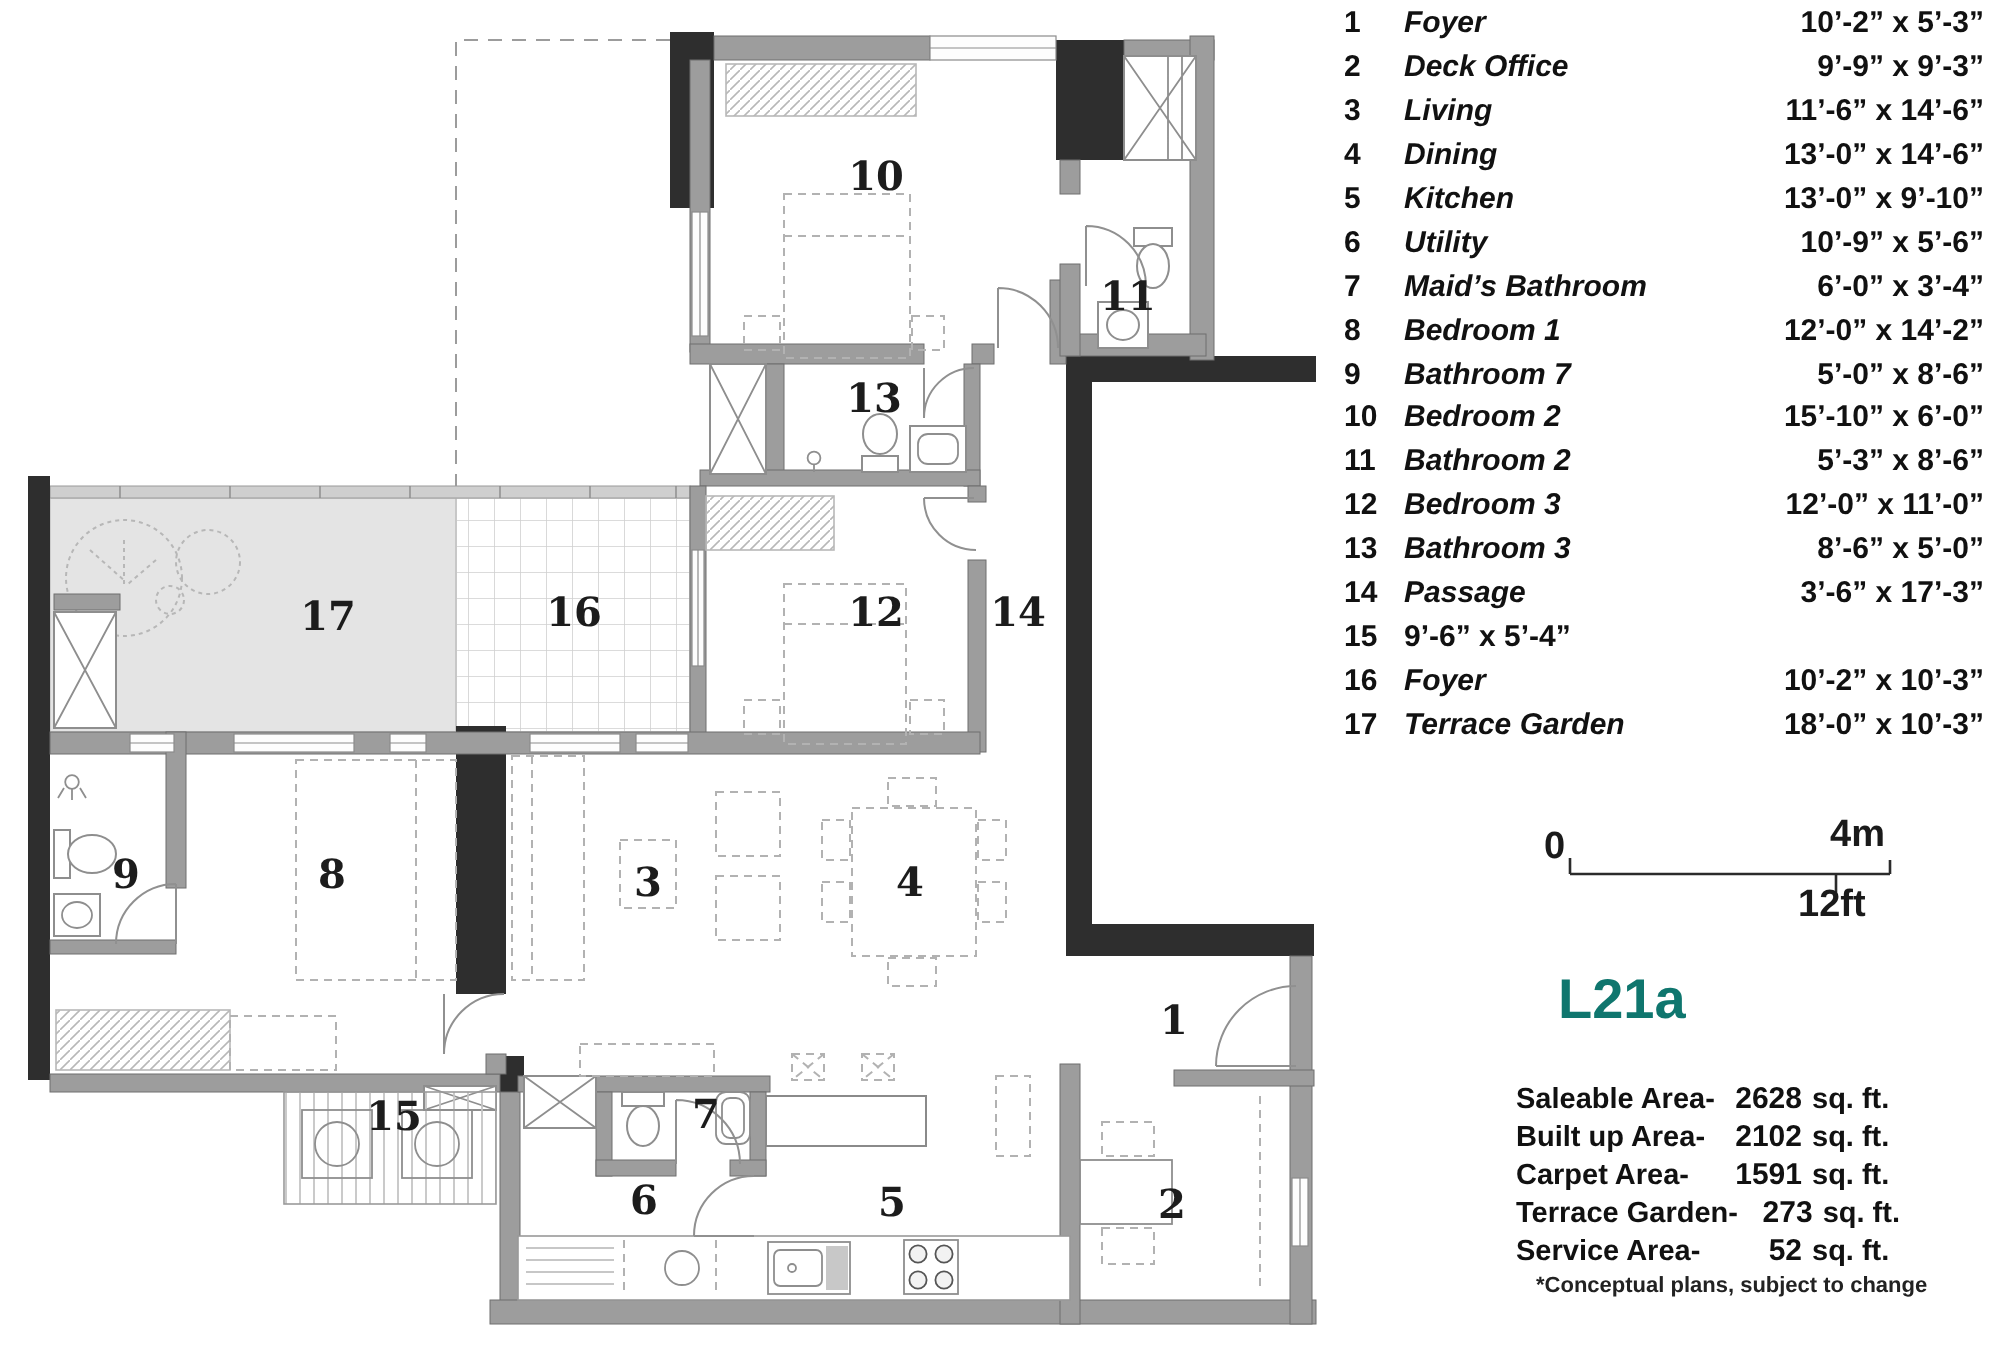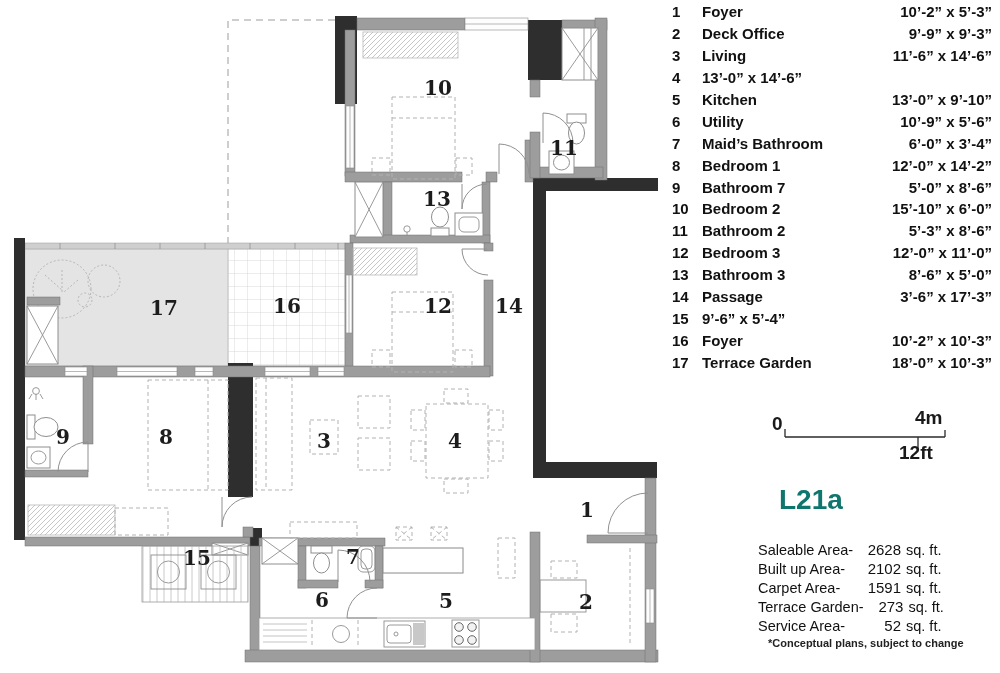--- a/index.html
+++ b/index.html
@@ -14,26 +14,26 @@
   .fd{fill:none;stroke:#b2b2b2;stroke-width:1;stroke-dasharray:4 3}
   .arc{fill:none;stroke:#909090;stroke-width:1}
   .dash{fill:none;stroke:#9c9c9c;stroke-width:1;stroke-dasharray:7 5}
   .tree{fill:none;stroke:#b7b7b7;stroke-width:1;stroke-dasharray:2 2}
   .sb{fill:none;stroke:#2b2b2b;stroke-width:1.3}
   .rn{position:absolute;transform:translate(-50%,-50%);font-family:"DejaVu Serif",serif;
       font-weight:600;font-size:20px;color:#1c1c1c;white-space:nowrap;}
   .legend{position:absolute;left:672px;top:1px;width:320px;color:#111;}
   .lrow{display:flex;align-items:center;height:21.9px;font-weight:700;font-size:15px;}
   .lno{width:30px;}
-  .lname{flex:1;}
+  .lname{flex:1;font-style:italic;}
   .ldims{text-align:right;white-space:nowrap;}
   .scalelbl{position:absolute;font-weight:700;font-size:19px;color:#1a1a1a;}
   .title{position:absolute;left:779px;top:484px;font-weight:700;font-size:28px;color:#0f766e;}
   .summary{position:absolute;left:758px;top:540px;width:196px;color:#111;}
-  .srow{display:flex;align-items:center;height:19px;font-weight:400;font-size:14.5px;}
+  .srow{display:flex;align-items:center;height:19px;font-weight:700;font-size:14.5px;}
   .slabel{flex:1;white-space:nowrap;}
   .svalue{width:42px;text-align:right;font-size:15px;}
   .sunit{width:48px;margin-left:5px;}
   .footnote{position:absolute;left:768px;top:637px;font-weight:600;font-size:11px;color:#222;}
 </style>
 </head>
 <body>
 
 <div id="page">
 
@@ -284,20 +284,21 @@
         <span class="lname">Deck Office</span>
         <span class="ldims">9’-9” x 9’-3”</span>
       </div>
     <div class="lrow">
         <span class="lno">3</span>
         <span class="lname">Living</span>
         <span class="ldims">11’-6” x 14’-6”</span>
       </div>
     <div class="lrow">
         <span class="lno">4</span>
+        <span class="lname">Dining</span>
         <span class="ldims">13’-0” x 14’-6”</span>
       </div>
     <div class="lrow">
         <span class="lno">5</span>
         <span class="lname">Kitchen</span>
         <span class="ldims">13’-0” x 9’-10”</span>
       </div>
     <div class="lrow">
         <span class="lno">6</span>
         <span class="lname">Utility</span>

